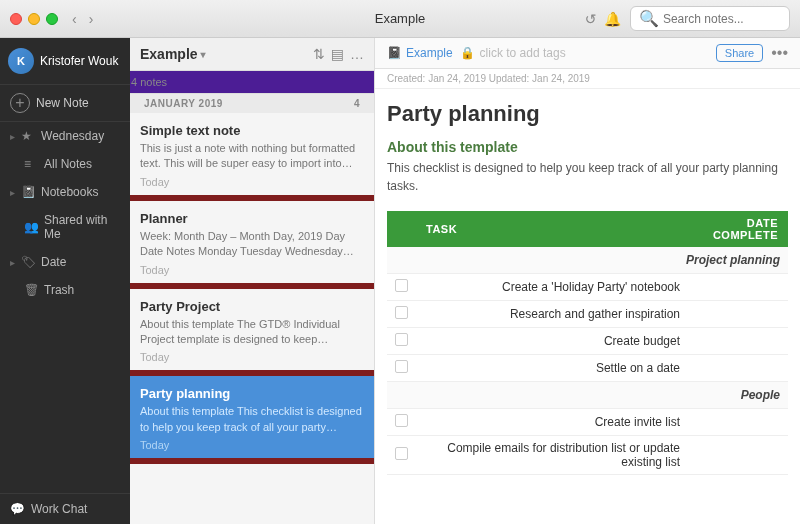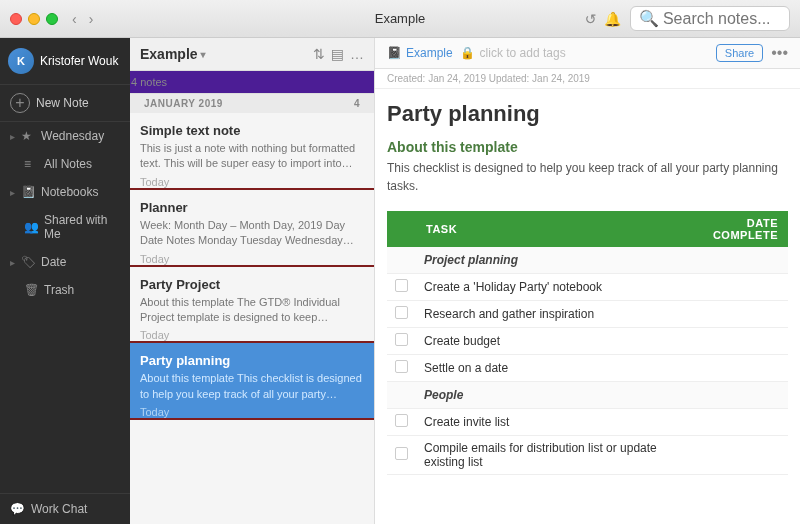--- a/index.html
+++ b/index.html
@@ -21,21 +21,21 @@
     .tl-red { background: #ff5f57; border: 0.5px solid #e0443e; }
     .tl-yellow { background: #febc2e; border: 0.5px solid #d4a005; }
     .tl-green { background: #28c840; border: 0.5px solid #14a228; }
     .nav-arrows { display: flex; gap: 4px; margin-left: 10px; }
     .nav-btn { background: none; border: none; color: #888; font-size: 14px; cursor: pointer; padding: 2px 4px; }
     .title-center { position: absolute; left: 50%; transform: translateX(-50%); font-size: 13px; color: #333; font-weight: 500; }
     .title-right { margin-left: auto; display: flex; align-items: center; gap: 8px; }
     .sync-icon { color: #888; font-size: 14px; }
     .bell-icon { color: #888; font-size: 14px; }
     .search-box { display: flex; align-items: center; background: #fff; border: 1px solid #ccc; border-radius: 6px; padding: 2px 8px; gap: 4px; width: 160px; }
-    .search-box input { border: none; outline: none; font-size: 16px; color: #0f766e; width: 100%; background: transparent; }
+    .search-box input { border: none; outline: none; font-size: 12px; color: #0f766e; width: 100%; background: transparent; }
 
     
     .app-body { display: flex; flex: 1; overflow: hidden; }
 
     
     .sidebar {
       width: 130px;
       background: #2b2b2b;
       display: flex;
       flex-direction: column;
@@ -104,22 +104,22 @@
     .note-count-bar { padding: 5px 1px; font-size: 11px; color: #888; background: #4c1d95; border-bottom: 1px solid #ddd; display: flex; justify-content: space-between; }
     .notes-scroll { flex: 1; overflow-y: auto; }
 
     .month-header {
       padding: 4px 14px; font-size: 10px; font-weight: 700;
       color: #888; background: #eaeaea; display: flex; justify-content: space-between;
       text-transform: uppercase; letter-spacing: 0.5px;
     }
 
     .note-item {
-      padding: 10px 10px 0;
-      border-bottom: 2px solid #7f1d1d;
+      padding: 10px 10px 7px;
+      border-bottom: 6px solid #7f1d1d;
       cursor: pointer;
       background: #f5f5f5;
     }
     .note-item.selected { background: #4a90d9; }
     .note-item.selected .note-title { color: #fff; }
     .note-item.selected .note-preview { color: #d0e8ff; }
     .note-item.selected .note-date { color: #b0d4f5; }
     .note-title { font-size: 13px; font-weight: 600; color: #333; margin-bottom: 3px; }
     .note-preview { font-size: 11px; color: #777; line-height: 1.4; margin-bottom: 4px; display: -webkit-box; -webkit-line-clamp: 2; -webkit-box-orient: vertical; overflow: hidden; }
     .note-date { font-size: 11px; color: #aaa; }
@@ -149,21 +149,21 @@
     .note-main-title { font-size: 22px; font-weight: bold; color: #333; margin-bottom: 12px; }
     .about-section { margin-bottom: 16px; }
     .about-title { font-size: 14px; font-weight: 600; color: #4a7c3f; margin-bottom: 4px; }
     .about-text { font-size: 12px; color: #555; line-height: 1.5; }
 
     
     .checklist-table { width: 100%; border-collapse: collapse; font-size: 12px; }
     .checklist-table .th-row { background: #3a9a3a; padding-left: 28px; }
     .checklist-table th { padding: 6px 10px; color: #fff; font-size: 11px; font-weight: 600; text-align: left; text-transform: uppercase; letter-spacing: 0.5px; }
     .checklist-table th:last-child { text-align: right; }
-    .checklist-table td { padding: 5px 8px; border-bottom: 1px solid #eee; color: #333; vertical-align: middle; }
+    .checklist-table td { padding: 5px 8px; border-bottom: 1px solid #eee; color: #333; vertical-align: middle; text-align: right; }
     .group-header td { font-style: italic; font-weight: 600; color: #444; background: #fafafa; padding: 6px 8px; }
     .checkbox-cell { width: 24px; }
     .cb { width: 13px; height: 13px; border: 1.5px solid #ccc; border-radius: 2px; display: inline-block; flex-shrink: 0; }
     .task-text { color: #333; }
     .date-col { width: 100px; color: #aaa; text-align: right; }
   </style>
 </head>
 <body>
 
 <div class="title-bar">

